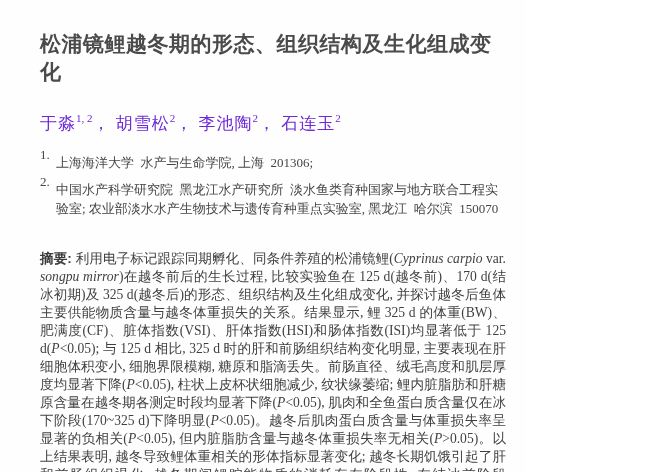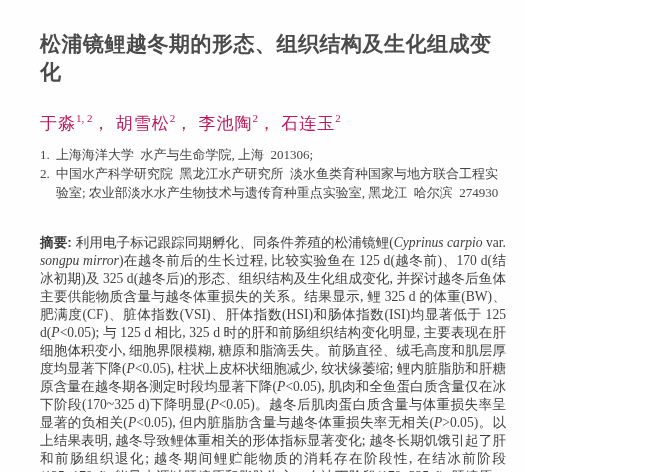--- a/index.html
+++ b/index.html
@@ -23,38 +23,38 @@
     font-size: 21px;
     line-height: 28px;
     color: #4a4a4a;
     letter-spacing: 0.5px;
     margin: 0;
   }
   .author-line {
     margin-top: 26px;
     font-size: 17px;
     line-height: 24px;
-    color: #be185d;
+    color: #6d28d9;
     letter-spacing: 1px;
   }
   .author-line sup {
     font-size: 11px;
     letter-spacing: 0;
     vertical-align: super;
     line-height: 0;
   }
   .affiliations {
     margin-top: 9px;
     font-size: 13px;
     line-height: 19px;
     color: #454545;
   }
   .affil-row { display: flex; }
   .affil-num { flex: 0 0 16px; white-space: pre; }
-  .affil-text { flex: 1; white-space: pre-wrap; }
+  .affil-text { flex: 1; white-space: pre-wrap; margin-top: 8px; }
   .abstract {
     margin-top: 32px;
     font-size: 13.6px;
     line-height: 18px;
     text-align: justify;
     color: #3f3f3f;
   }
   .label-bold {
     font-family: "Liberation Sans", "DejaVu Sans", sans-serif;
     font-weight: bold;
@@ -77,21 +77,21 @@
 
   <div class="author-line"><span>于淼<sup>1, 2</sup></span>， <span>胡雪松<sup>2</sup></span>， <span>李池陶<sup>2</sup></span>， <span>石连玉<sup>2</sup></span></div>
 
   <div class="affiliations">
       <div class="affil-row">
         <span class="affil-num">1.</span>
         <span class="affil-text">上海海洋大学  水产与生命学院, 上海  201306;</span>
       </div>
       <div class="affil-row">
         <span class="affil-num">2.</span>
-        <span class="affil-text">中国水产科学研究院  黑龙江水产研究所  淡水鱼类育种国家与地方联合工程实验室; 农业部淡水水产生物技术与遗传育种重点实验室, 黑龙江  哈尔滨  274930</span>
+        <span class="affil-text">中国水产科学研究院  黑龙江水产研究所  淡水鱼类育种国家与地方联合工程实验室; 农业部淡水水产生物技术与遗传育种重点实验室, 黑龙江  哈尔滨  150070</span>
       </div>
     </div>
 
   <p class="abstract"><span class="label-bold">摘要: </span><span><span>利用电子标记跟踪同期孵化、同条件养殖的松浦镜鲤(</span><span class="it">Cyprinus carpio</span><span> var. </span><span class="it">songpu mirror</span><span>)在越冬前后的生长过程, 比较实验鱼在 125 d(越冬前)、170 d(结冰初期)及 325 d(越冬后)的形态、组织结构及生化组成变化, 并探讨越冬后鱼体主要供能物质含量与越冬体重损失的关系。结果显示, 鲤 325 d 的体重(BW)、肥满度(CF)、脏体指数(VSI)、肝体指数(HSI)和肠体指数(ISI)均显著低于 125 d(</span><span class="it">P</span><span>&lt;0.05); 与 125 d 相比, 325 d 时的肝和前肠组织结构变化明显, 主要表现在肝细胞体积变小, 细胞界限模糊, 糖原和脂滴丢失。前肠直径、绒毛高度和肌层厚度均显著下降(</span><span class="it">P</span><span>&lt;0.05), 柱状上皮杯状细胞减少, 纹状缘萎缩; 鲤内脏脂肪和肝糖原含量在越冬期各测定时段均显著下降(</span><span class="it">P</span><span>&lt;0.05), 肌肉和全鱼蛋白质含量仅在冰下阶段(170~325 d)下降明显(</span><span class="it">P</span><span>&lt;0.05)。越冬后肌肉蛋白质含量与体重损失率呈显著的负相关(</span><span class="it">P</span><span>&lt;0.05), 但内脏脂肪含量与越冬体重损失率无相关(</span><span class="it">P</span><span>&gt;0.05)。以上结果表明, 越冬导致鲤体重相关的形体指标显著变化; 越冬长期饥饿引起了肝和前肠组织退化; 越冬期间鲤贮能物质的消耗存在阶段性, 在结冰前阶段(125~170 d), 能量来源以肝糖原和脂肪为主。在冰下阶段(170~325 d), 肝糖原、脂肪和蛋白质共同参与能量代谢。越冬后肌肉蛋白质含量可作为衡量越冬期体重损失程度的参考指标。</span></span></p>
 
   <p class="keywords"><span class="label-bold">关键词: </span><span>松浦镜鲤; 越冬; 形态; 组织结构; 生化组成</span></p>
 
 </div>
 
 </body></html>

